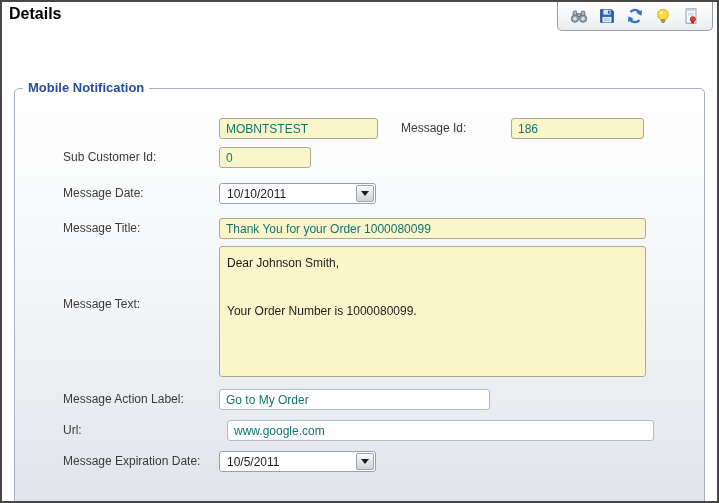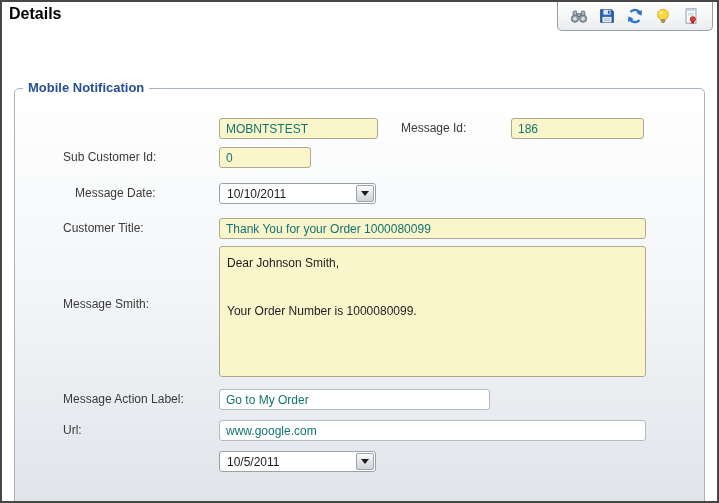--- a/index.html
+++ b/index.html
@@ -147,42 +147,43 @@
     <div class="legend">Mobile Notification</div>
 
     <input class="txt yellow" style="left: 204px; top: 29px; width: 159px;" value="MOBNTSTEST">
 
     <label class="fld-label" style="left:386px; top:32px;">Message Id:</label>
     <input class="txt yellow" style="left: 496px; top: 29px; width: 133px;" value="186">
 
     <label class="fld-label" style="left:48px; top:61px;">Sub Customer Id:</label>
     <input class="txt yellow" style="left: 204px; top: 58px; width: 92px;" value="0">
 
-    <label class="fld-label" style="left:60px; top:97px;">Message Date:</label>
+    <label class="fld-label" style="left:48px; top:97px;">Message Date:</label>
     <div class="combo" style="left:204px; top:94px; width:157px;">
       <span class="combo-text">10/10/2011</span>
       <span class="combo-btn">
         <span class="arrow"></span>
       </span>
     </div>
 
-    <label class="fld-label" style="left:48px; top:132px;">Customer Title:</label>
+    <label class="fld-label" style="left:48px; top:132px;">Message Title:</label>
     <input class="txt yellow" style="left: 204px; top: 129px; width: 427px;" value="Thank You for your Order 1000080099">
 
-    <label class="fld-label" style="left:48px; top:208px;">Message Smith:</label>
+    <label class="fld-label" style="left:48px; top:208px;">Message Text:</label>
     <textarea class="textarea" style="left: 204px; top: 157px; width: 427px; height: 131px;">Dear Johnson Smith,
 
 Your Order Number is 1000080099.</textarea>
 
     <label class="fld-label" style="left:48px; top:303px;">Message Action Label:</label>
     <input class="txt" style="left: 204px; top: 300px; width: 271px;" value="Go to My Order">
 
     <label class="fld-label" style="left:48px; top:334px;">Url:</label>
-    <input class="txt" style="left: 204px; top: 331px; width: 427px;" value="www.google.com">
+    <input class="txt" style="left: 212px; top: 331px; width: 427px;" value="www.google.com">
 
+    <label class="fld-label" style="left:48px; top:365px;">Message Expiration Date:</label>
     <div class="combo" style="left:204px; top:362px; width:157px;">
       <span class="combo-text">10/5/2011</span>
       <span class="combo-btn">
         <span class="arrow"></span>
       </span>
     </div>
 
   </div>
 </div>
 

